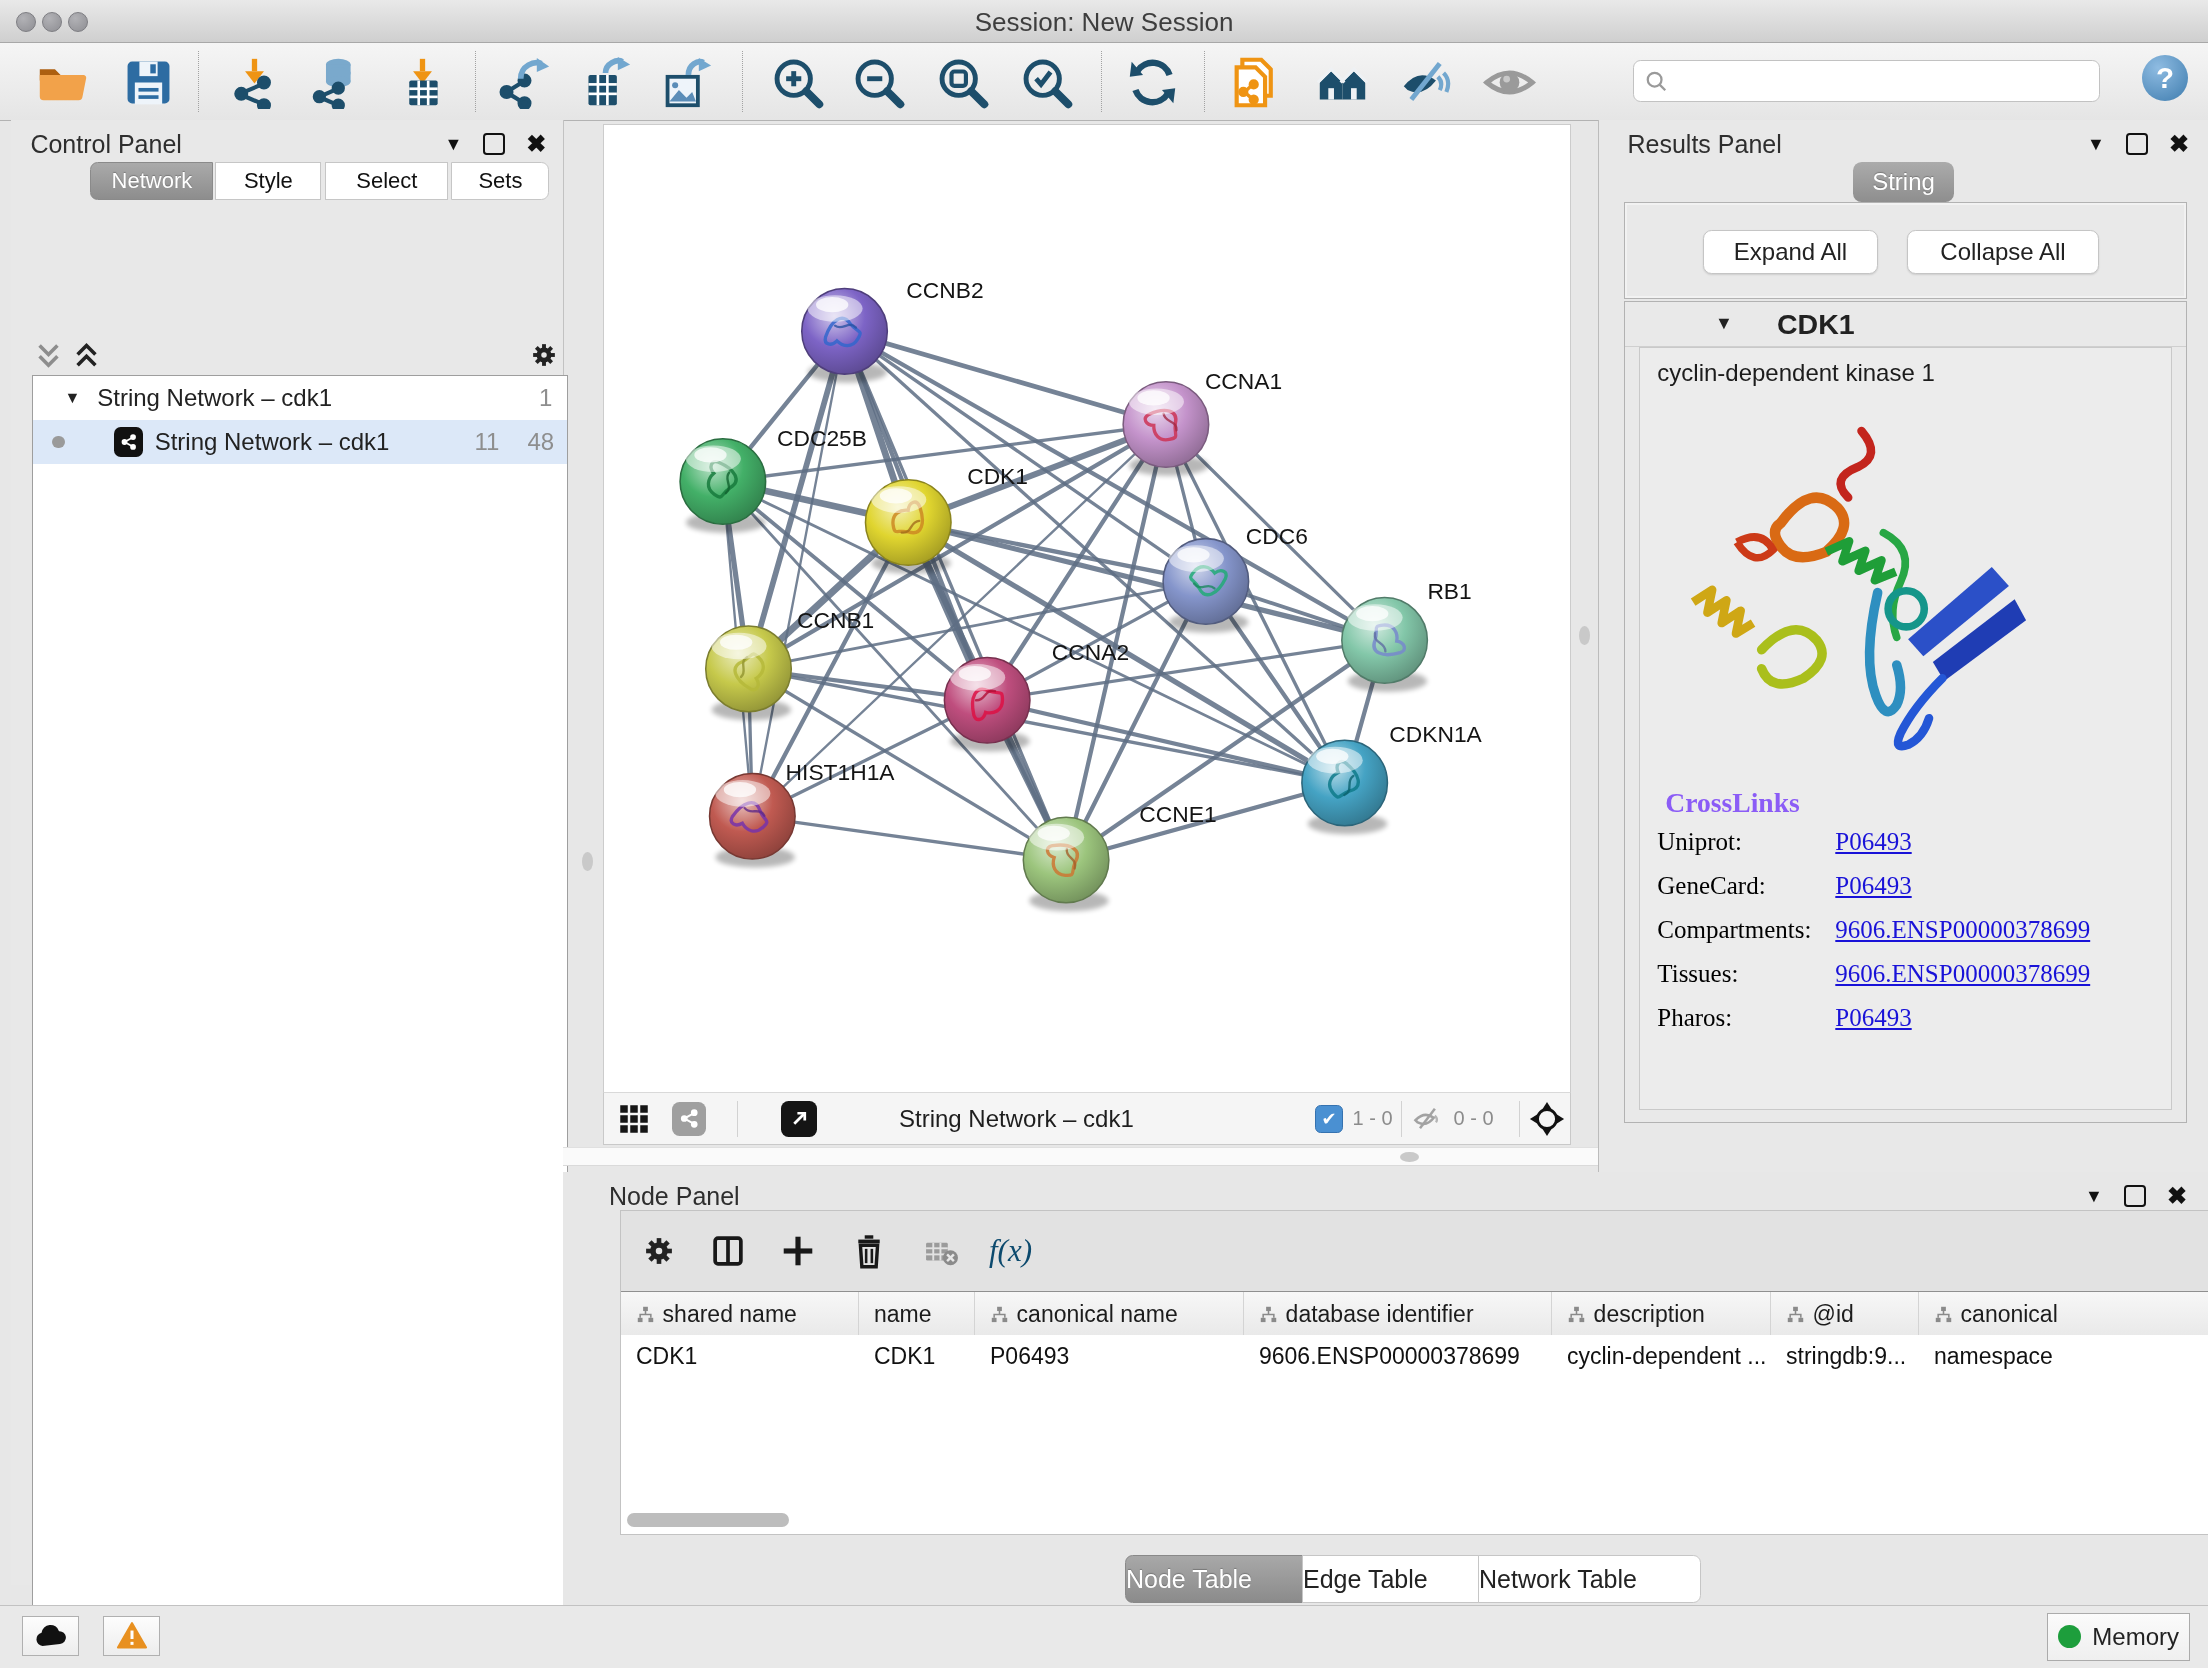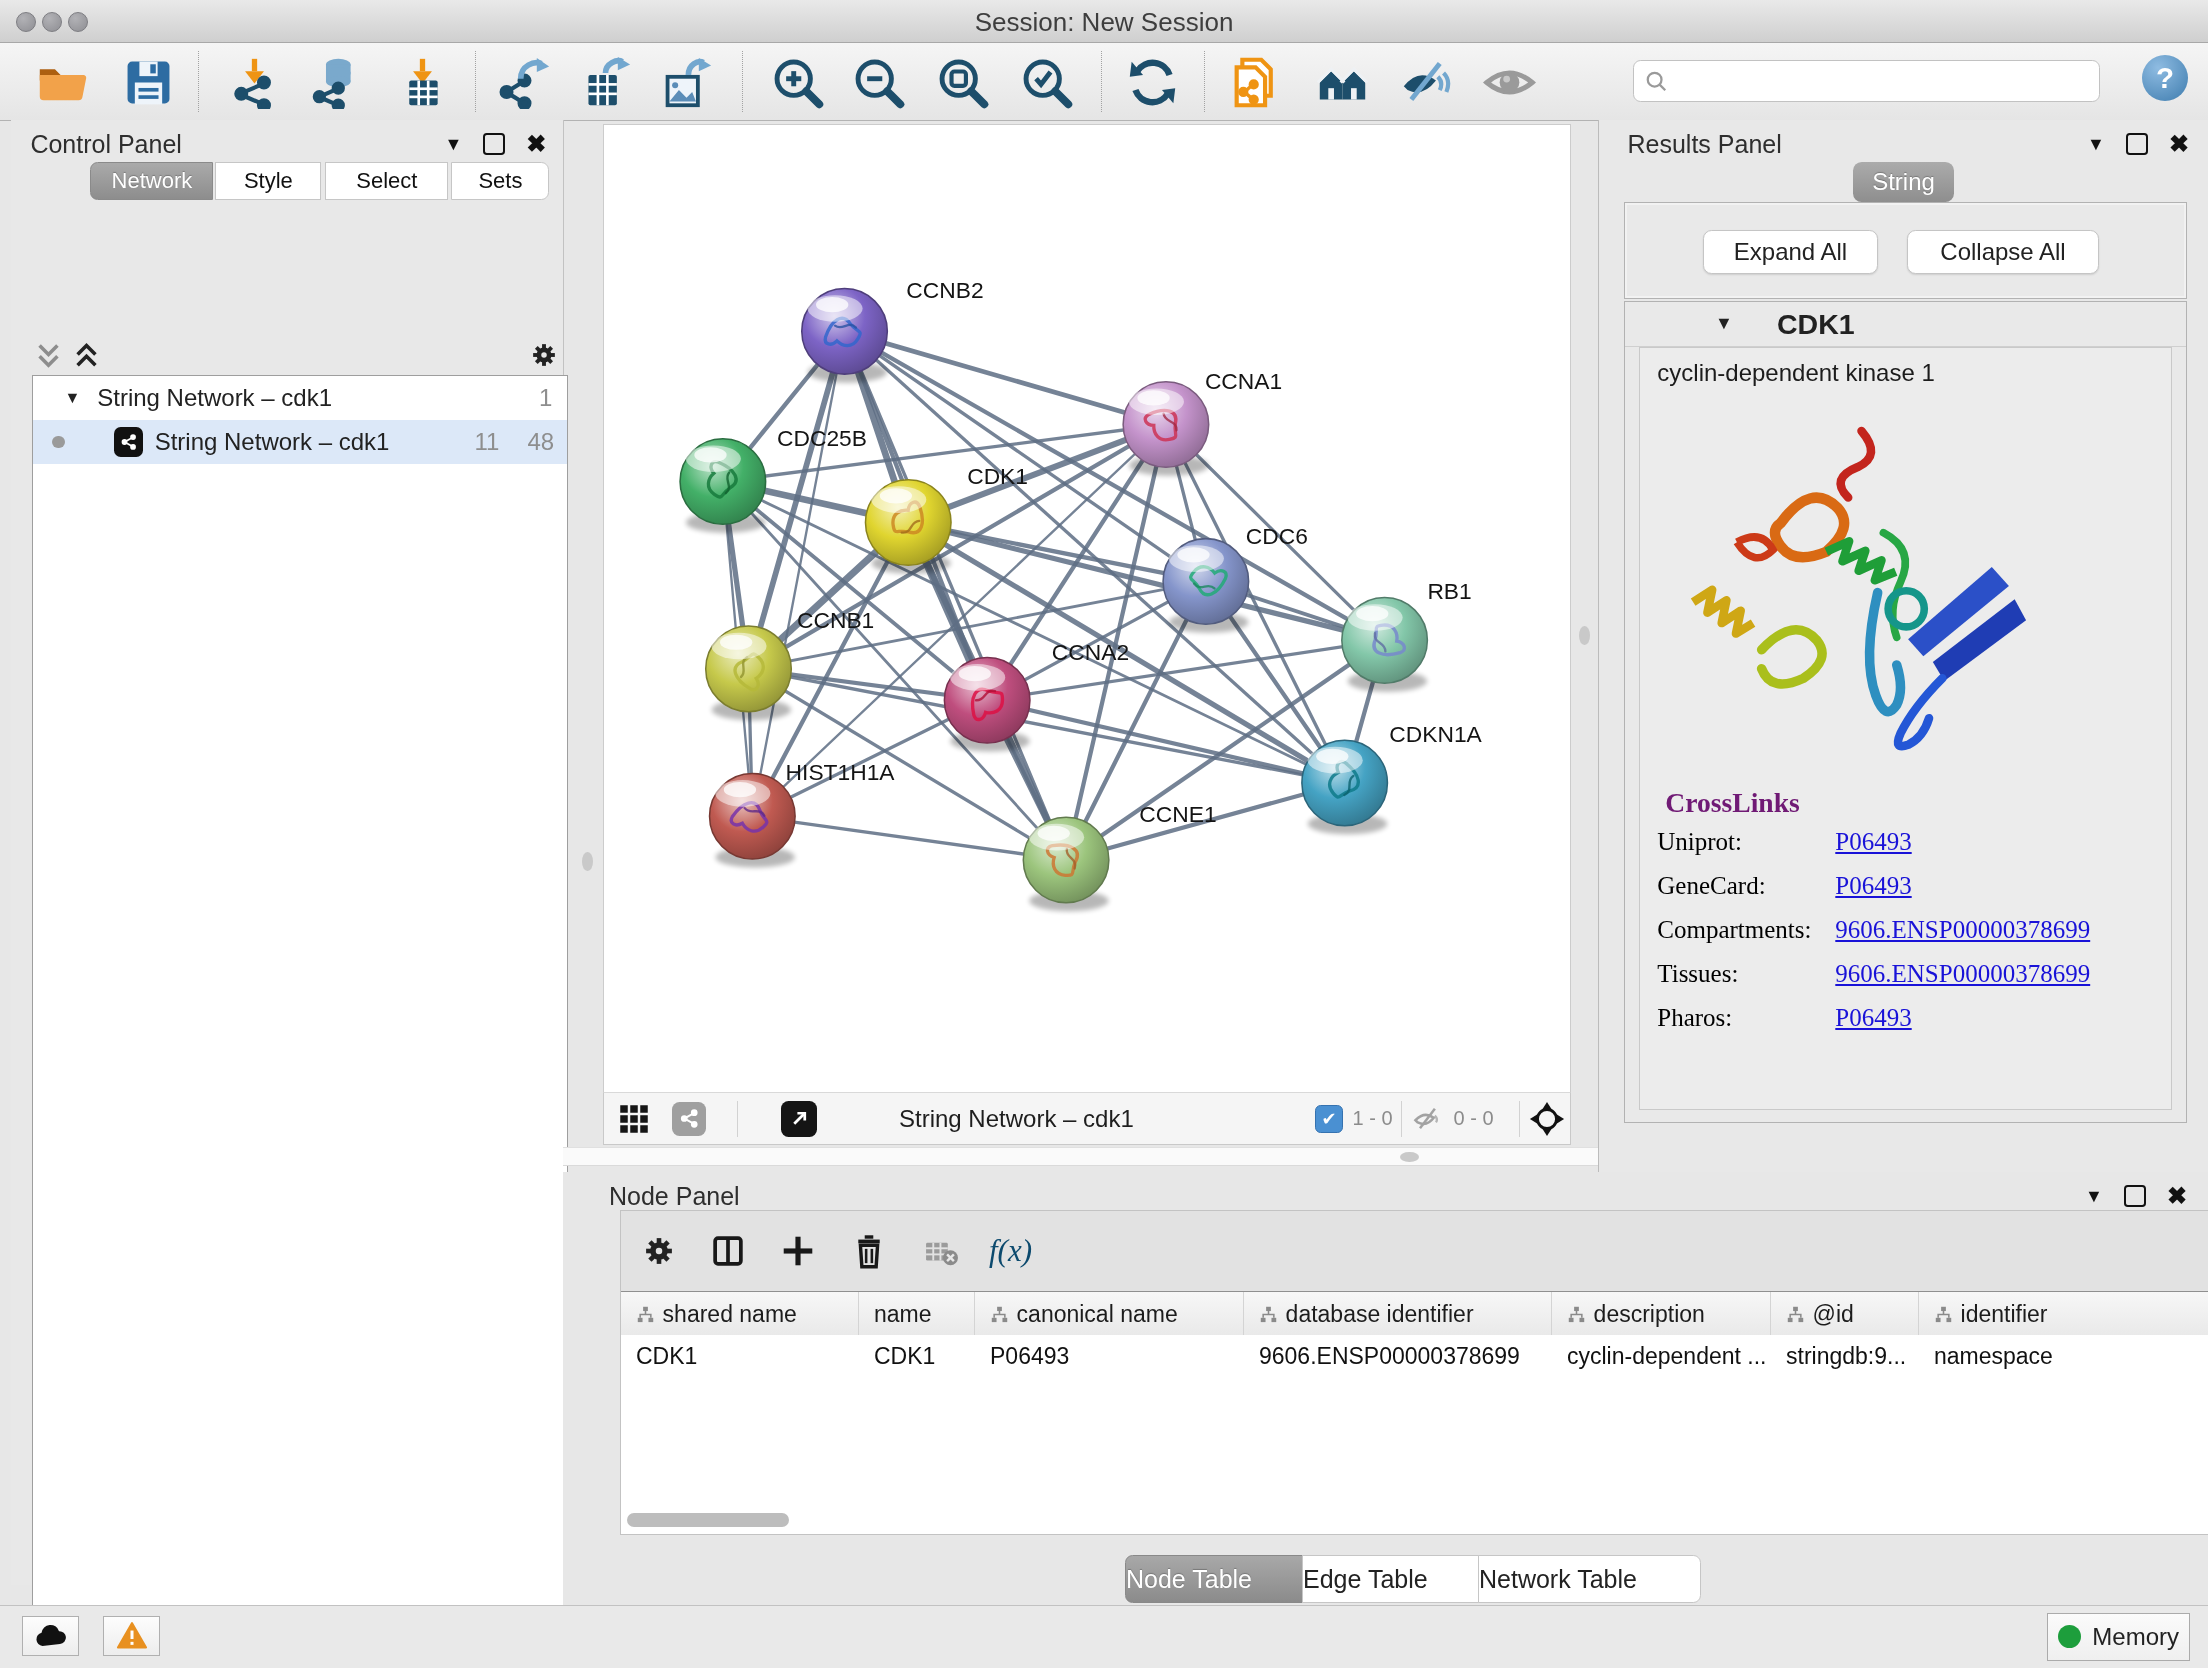--- a/index.html
+++ b/index.html
@@ -72,21 +72,21 @@
   .rp-btn{position:absolute;top:27px;height:42px;background:#fff;border:1px solid #c5c5c5;
     border-radius:8.6px;font-size:24px;display:flex;align-items:center;justify-content:center;
     cursor:pointer;box-shadow:0 1px 1.9px rgba(0,0,0,.12);}
   #rp-box2{position:absolute;left:25px;top:181px;width:561px;height:820px;background:#e9e9e9;
     border:1px solid #b2b2b2;}
   #rp-gene-hdr{position:absolute;left:0;top:0;width:100%;height:44px;border-bottom:1px solid #cfcfcf;}
   #rp-inner{position:absolute;left:14.3px;top:45px;width:531px;height:761px;background:#ececec;
     border:1px solid #c9c9c9;}
   #rp-desc{position:absolute;left:17px;top:11.4px;font-size:24px;color:#1c1c1c;}
   #crosslinks{position:absolute;left:25px;top:439px;font-family:"Liberation Serif",serif;}
-  #crosslinks .xl-title{font-size:27.6px;font-weight:bold;color:#701a75;text-align:right;}
+  #crosslinks .xl-title{font-size:27.6px;font-weight:bold;color:#8b5cf6;text-align:right;}
   .xl-row{position:relative;height:44px;font-size:25px;}
   .xl-label{position:absolute;left:17px;color:#000000;}
   .xl-val{position:absolute;left:195px;color:#1912d8;text-decoration:underline;cursor:pointer;}
   
   #table-panel{position:absolute;left:563px;top:1172px;width:1645px;height:434px;background:#e7e7e7;}
   #tp-inner{position:absolute;left:57px;top:38px;width:1588px;height:323px;background:#e2e2e2;
     border:1px solid #c3c3c3;border-right:none;overflow:hidden;}
   #tp-toolbar{position:absolute;left:0;top:0;width:100%;height:80px;}
   .tp-ic{position:absolute;top:13.3px;width:53px;height:53px;display:flex;align-items:center;
     justify-content:center;cursor:pointer;}
@@ -903,21 +903,21 @@
         <svg width="19" height="17" viewBox="0 0 16 14">
           <g fill="#8a8a8a">
               <rect x="6" y="0.5" width="4" height="3.6"></rect>
               <rect x="1.5" y="9.8" width="4" height="3.6"></rect>
               <rect x="10.5" y="9.8" width="4" height="3.6"></rect>
             </g>
           <g stroke="#8a8a8a" stroke-width="1.3" fill="none">
               <path d="M8 4 v3 M3.5 9.8 v-2.8 h9 v2.8"></path>
             </g>
         </svg>
-        <span>identifier</span>
+        <span>canonical</span>
         </div>
     </div>
 
     <div id="trow" class="tgrid">
       <div class="td">CDK1</div>
       <div class="td">CDK1</div>
       <div class="td">P06493</div>
       <div class="td">9606.ENSP00000378699</div>
       <div class="td">cyclin-dependent ...</div>
       <div class="td">stringdb:9...</div>

